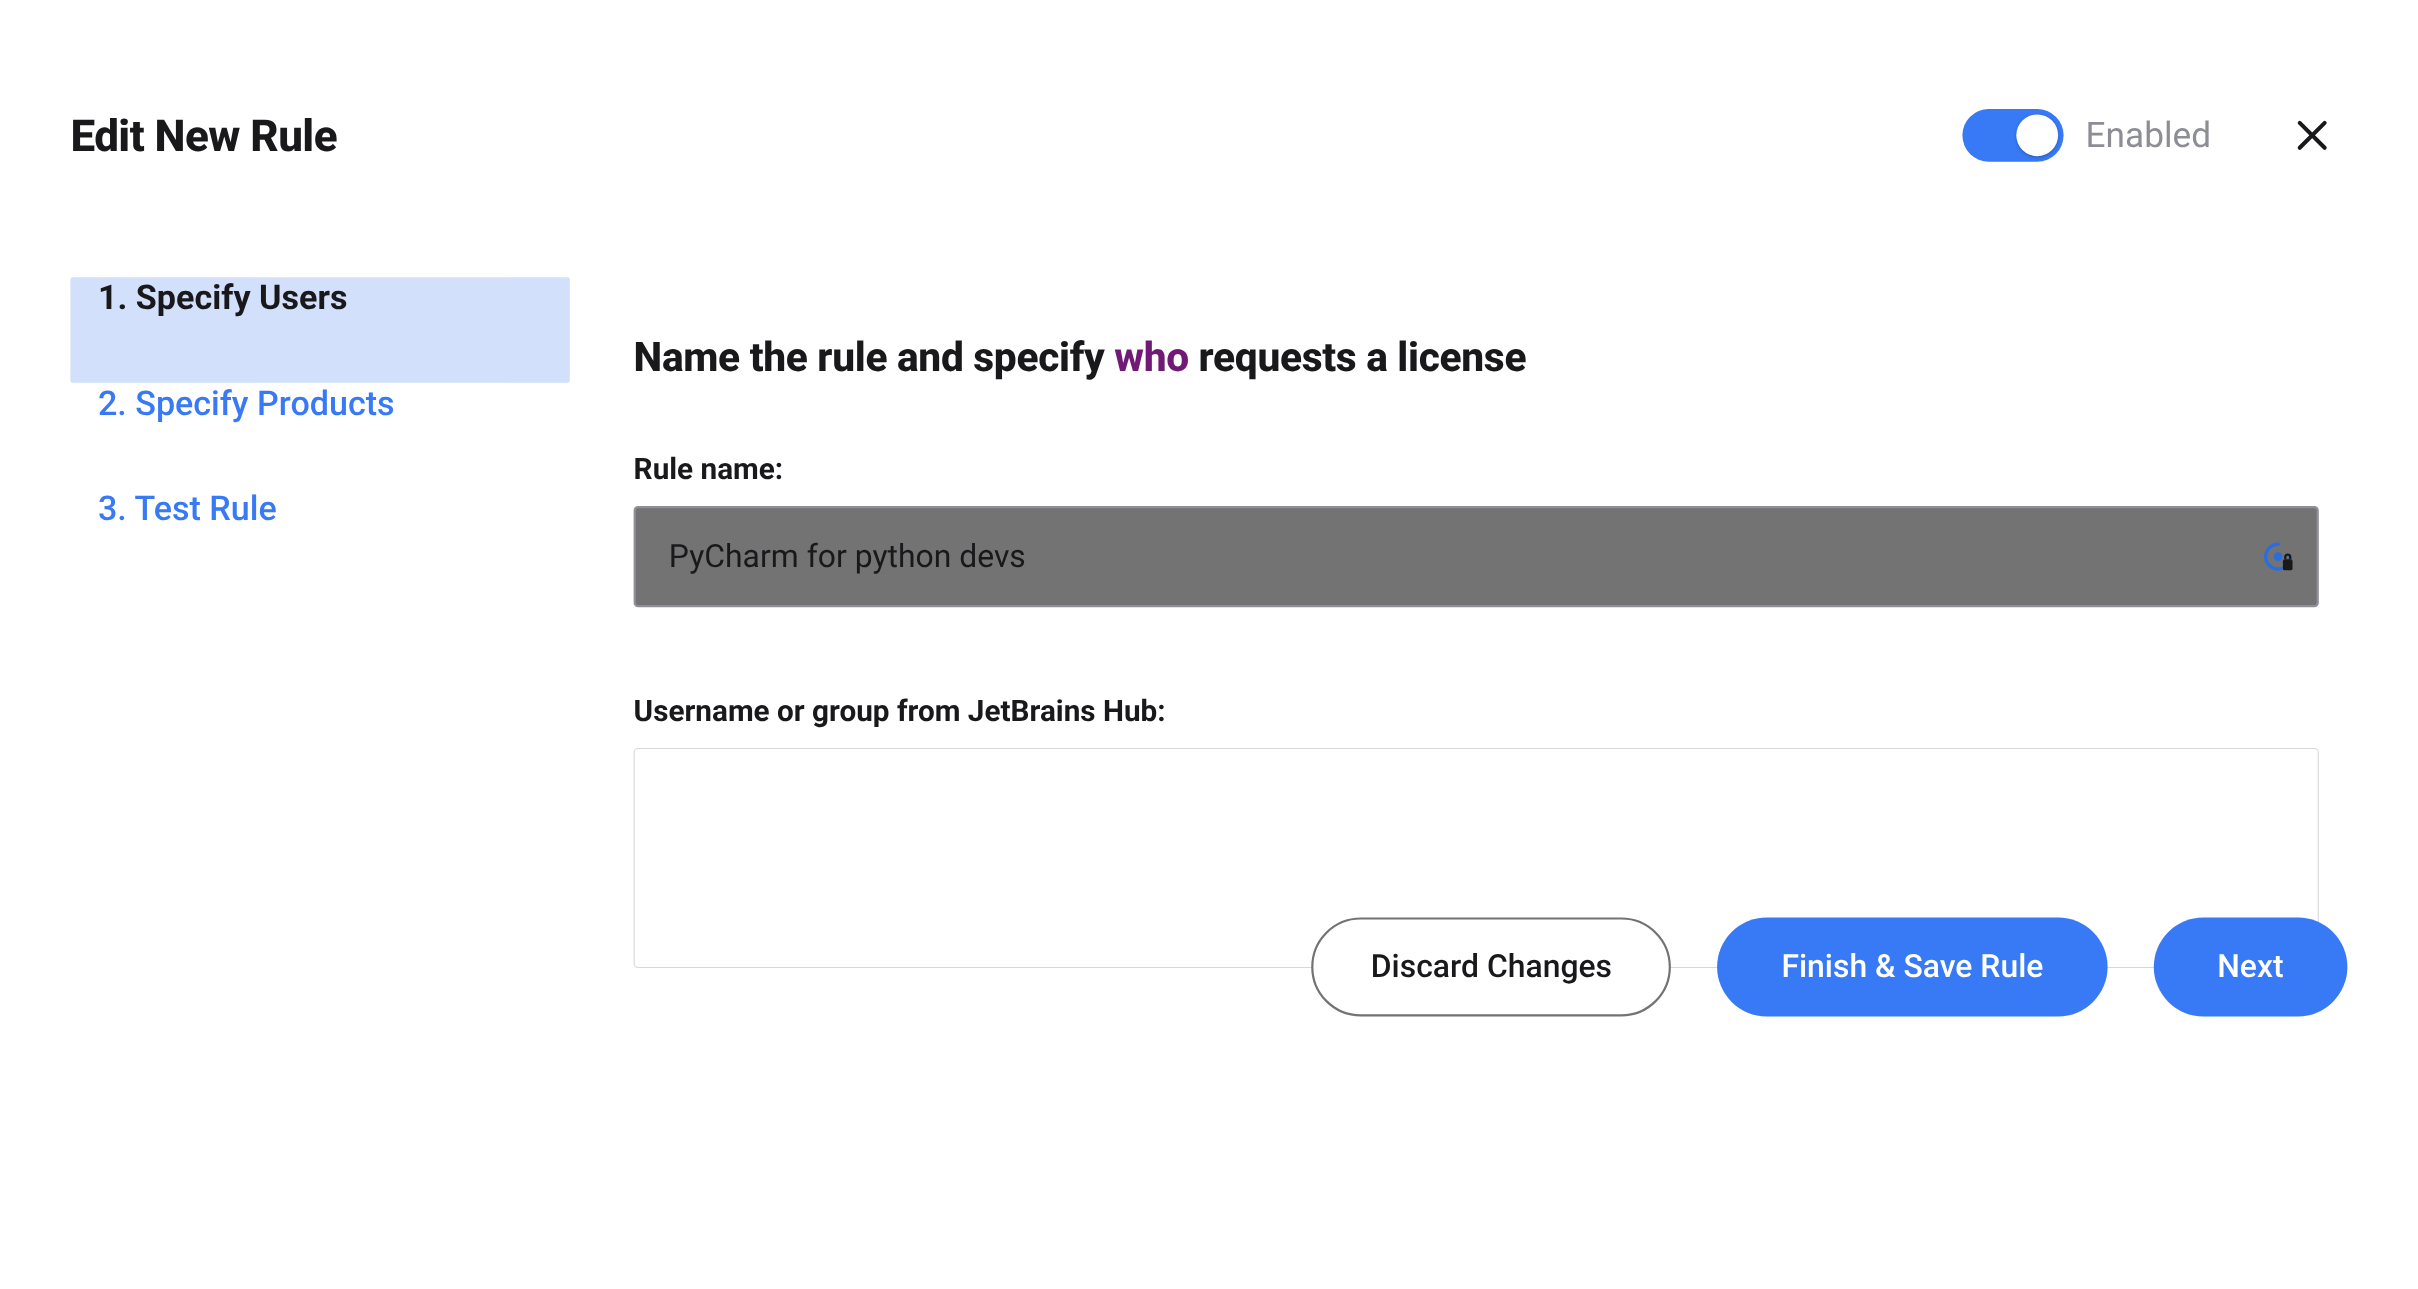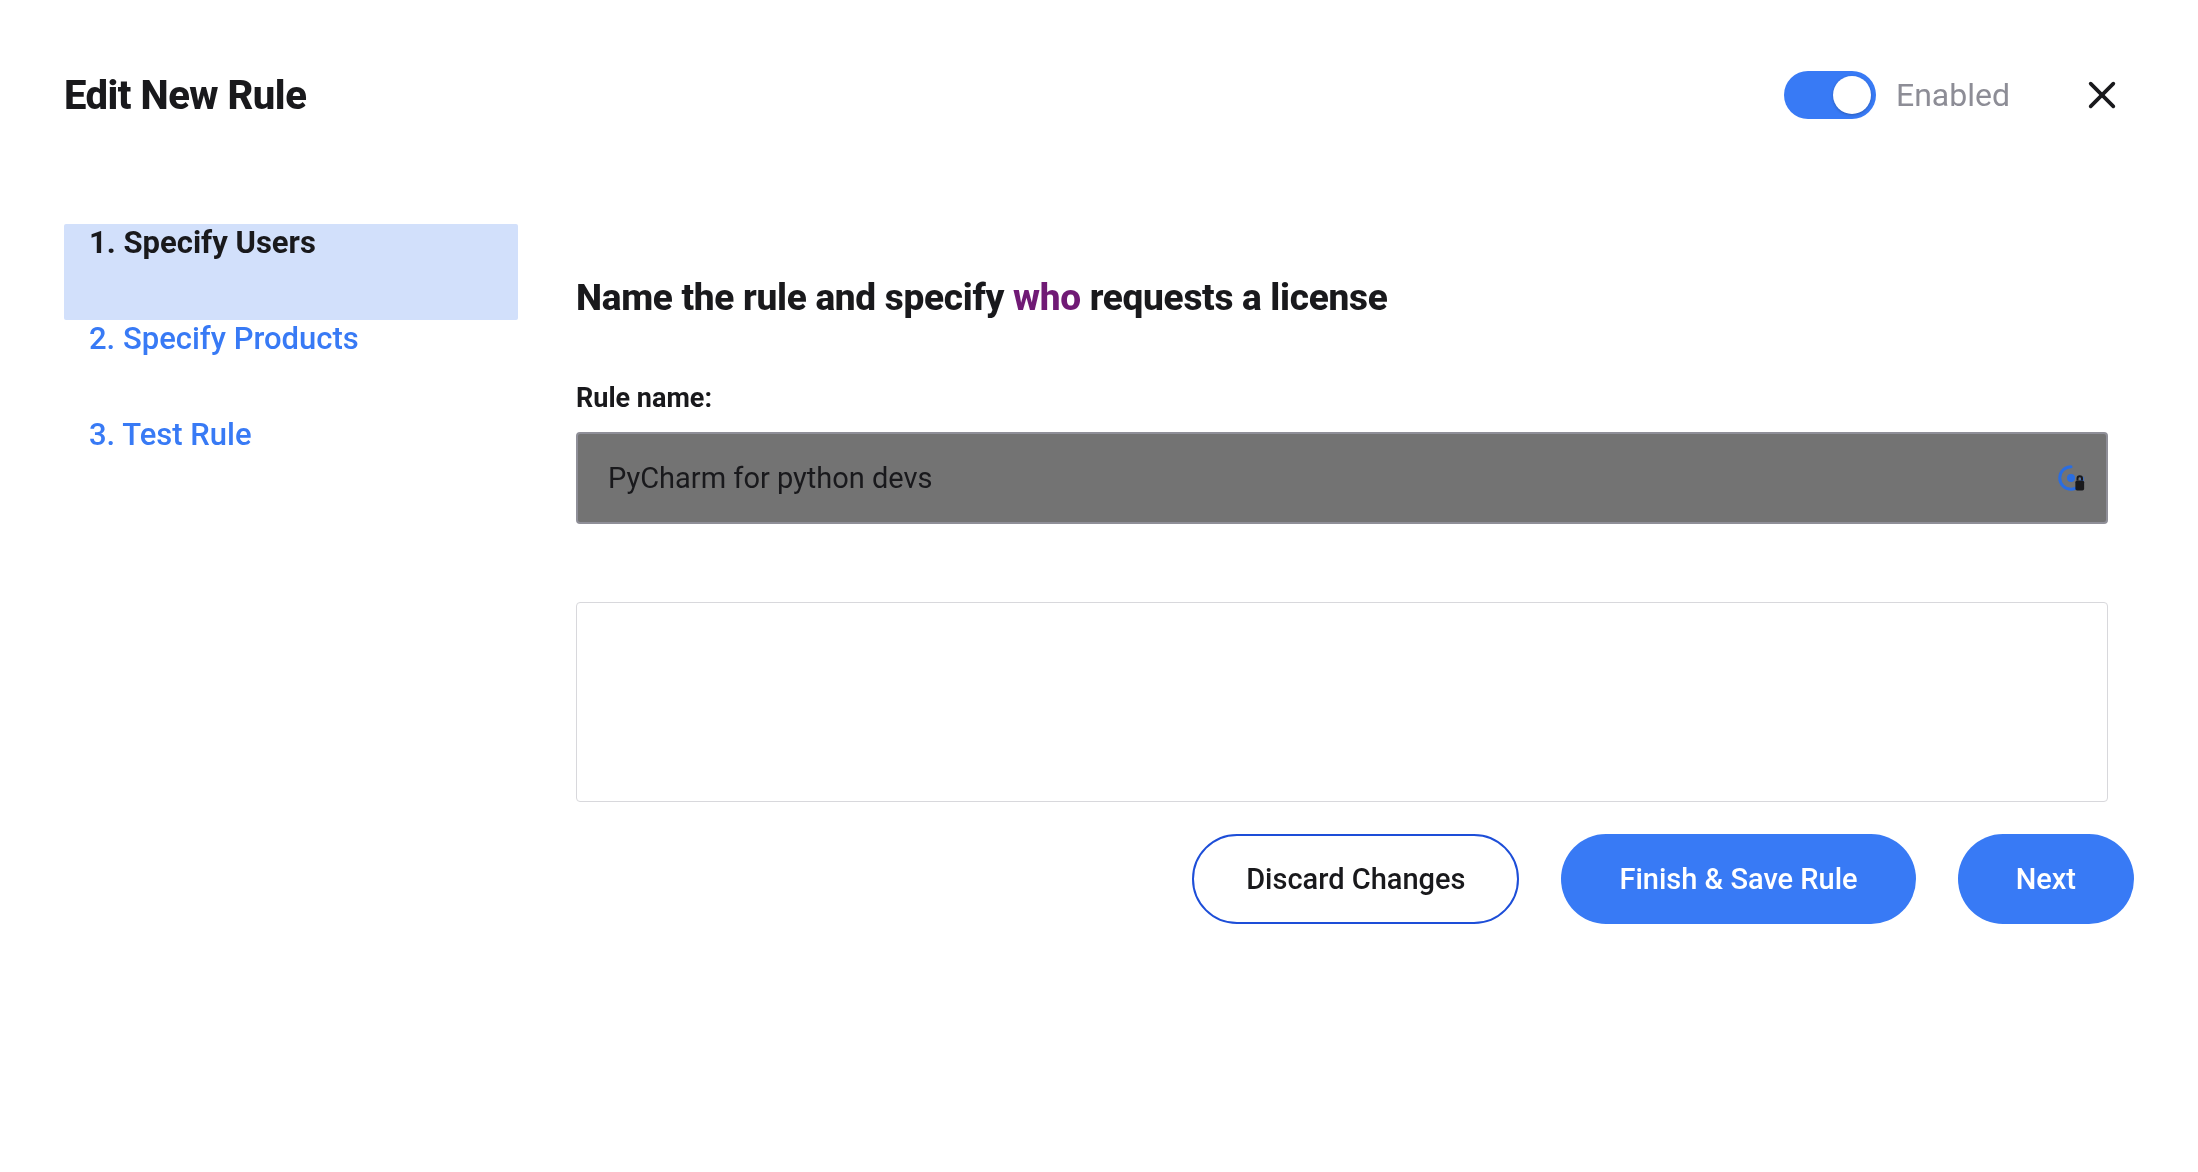--- a/index.html
+++ b/index.html
@@ -8,21 +8,21 @@
     height: 1172px;
     background: #ffffff;
     font-family: -apple-system, BlinkMacSystemFont, "Segoe UI", Roboto, Helvetica, Arial, sans-serif;
     color: #19191c;
     overflow: hidden;
   }
   .page {
     width: 2198px;
     height: 980px;
     position: relative;
-    padding: 60px 64px 0 64px;
+    padding: 88px 64px 0 64px;
   }
 
   
   .header {
     display: flex;
     justify-content: space-between;
     align-items: center;
     height: 70px;
   }
   .page-title {
@@ -182,21 +182,21 @@
     font-weight: 500;
     display: inline-flex;
     align-items: center;
     justify-content: center;
     cursor: pointer;
     border: none;
     font-family: inherit;
   }
   .btn-outline {
     background: #ffffff;
-    border: 2px solid #1d4ed8;
+    border: 2px solid #737373;
     color: #19191c;
     padding: 0 52px;
   }
   .btn-primary {
     background: #387af5;
     color: #ffffff;
     padding: 0 58px;
   }
 </style>
 </head>
@@ -250,20 +250,21 @@
           <svg class="pwmgr-icon" viewBox="0 0 24 24">
             <path d="M12 3 A9 9 0 1 0 21 12" fill="none" stroke="#2a6de1" stroke-width="2.4" stroke-linecap="round"></path>
             <circle cx="12" cy="12" r="3.2" fill="#2a6de1"></circle>
             <rect x="15.5" y="14" width="7" height="8" rx="1.4" fill="#19191c"></rect>
             <path d="M17.2 14 v-1.6 a1.8 1.8 0 0 1 3.6 0 V14" fill="none" stroke="#19191c" stroke-width="1.6"></path>
           </svg>
         </div>
       </div>
 
       <div class="form-block" style="margin-top:78px">
+        <label class="form-label">Username or group from JetBrains Hub:</label>
         <div class="multi-input"></div>
       </div>
     </main>
 
   </div>
 
   <div class="footer">
     <button class="btn btn-outline">Discard Changes</button>
     <button class="btn btn-primary">Finish &amp; Save Rule</button>
     <button class="btn btn-primary">Next</button>

